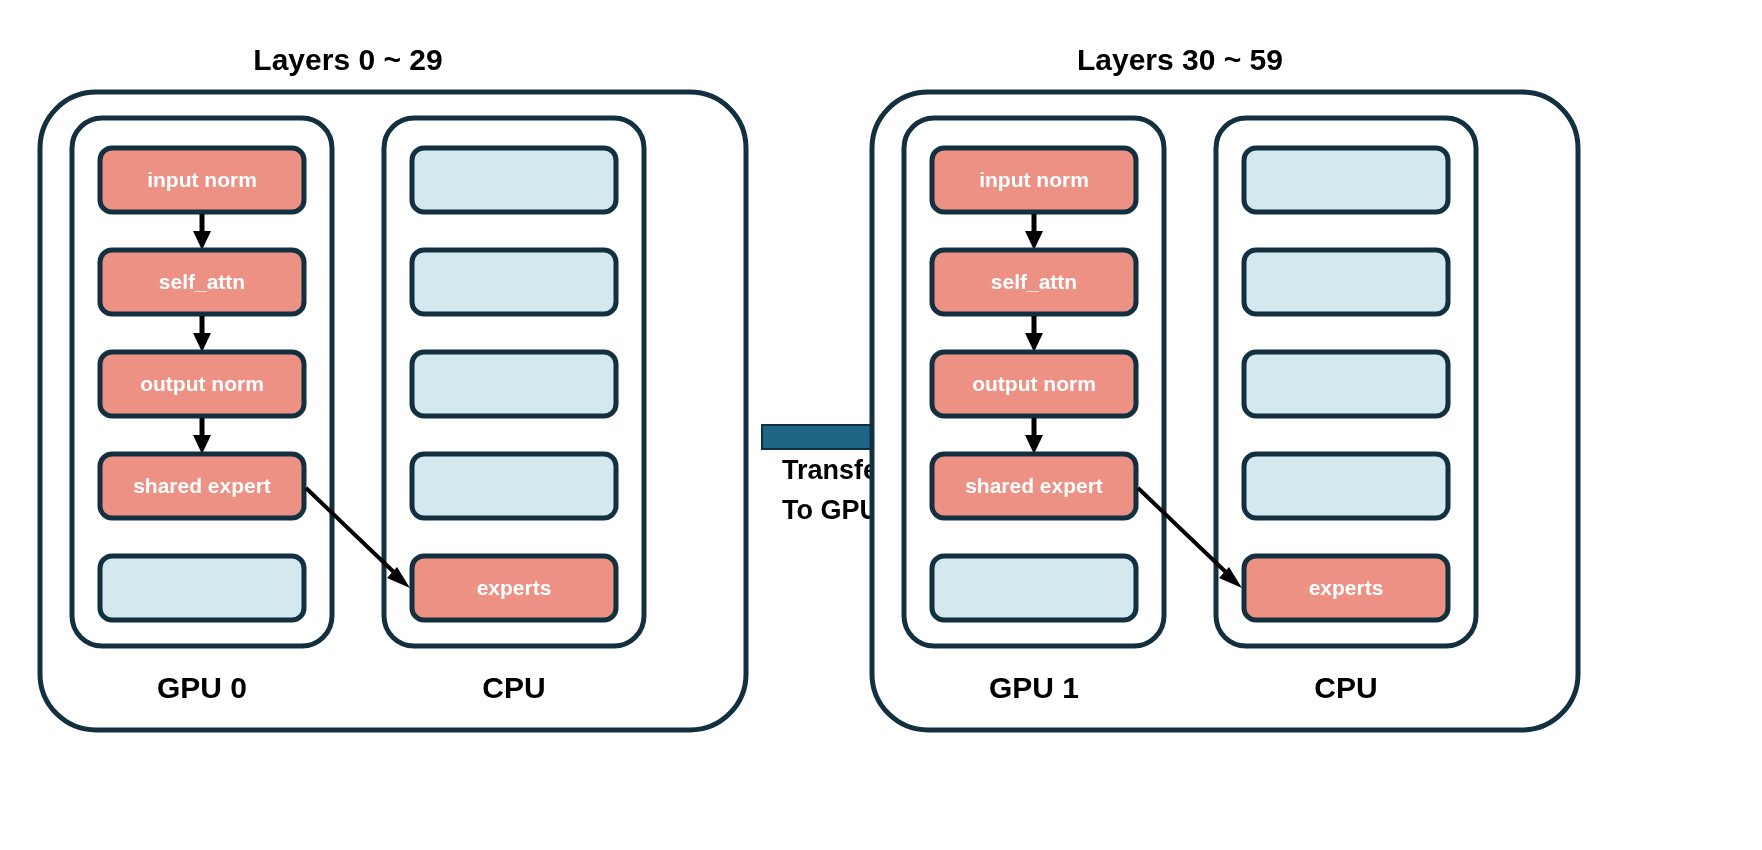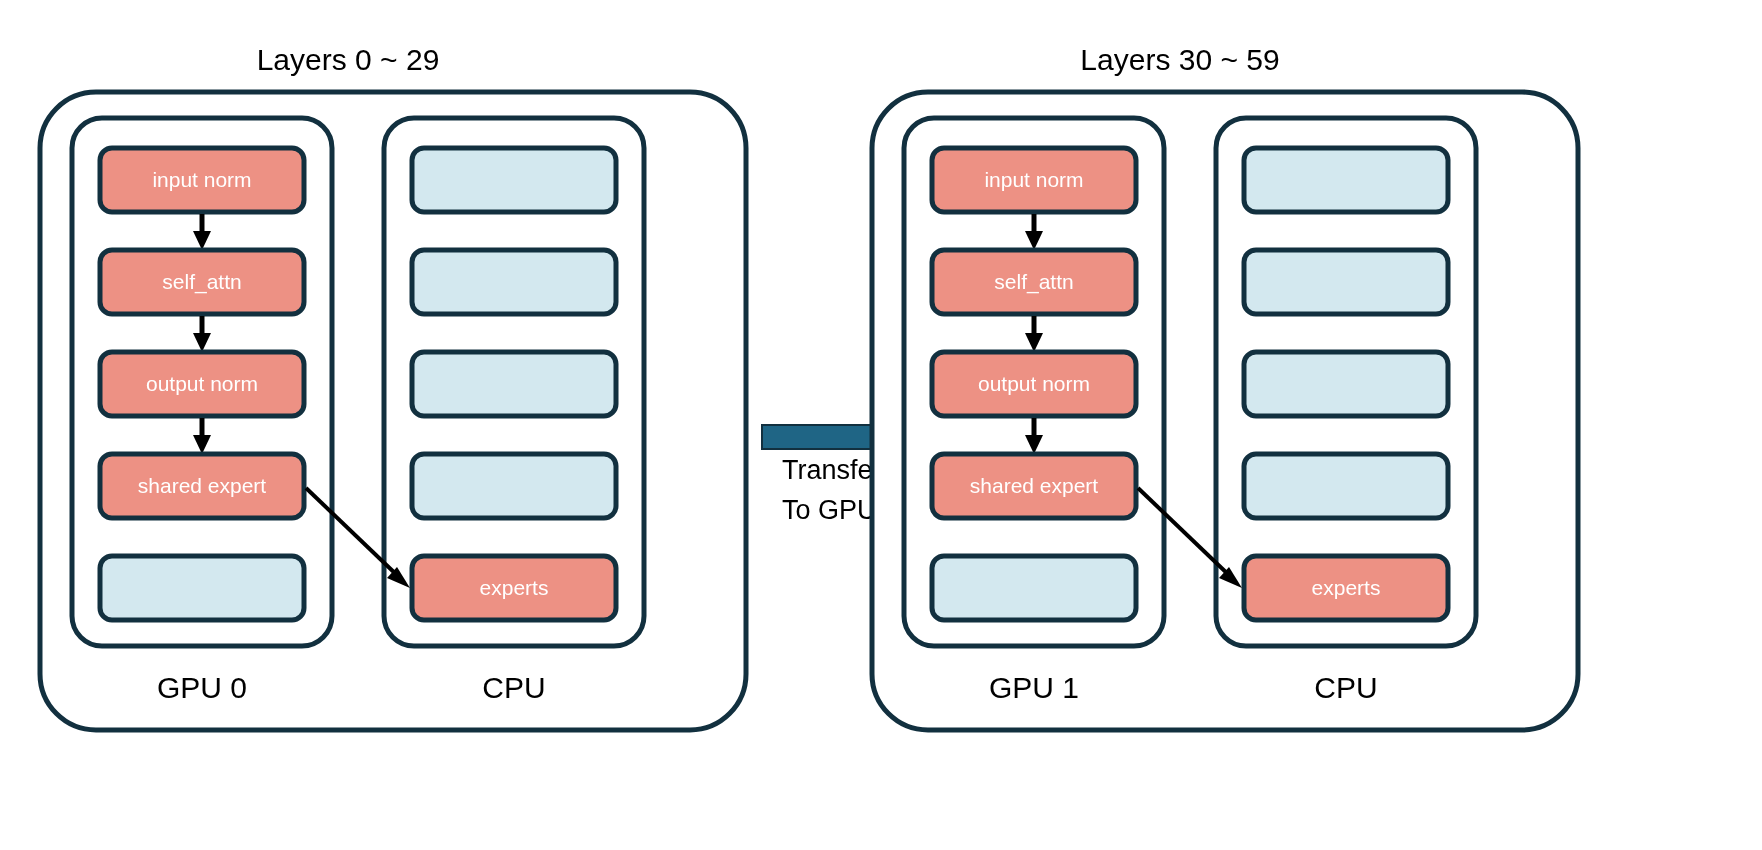--- a/index.html
+++ b/index.html
@@ -11,20 +11,21 @@
     width: 1762px;
     height: 850px;
     overflow: hidden;
     font-family: "Liberation Sans", sans-serif;
   }
   #diagram-root {
     position: relative;
     width: 1762px;
     height: 850px;
     background: #ffffff;
+    font-weight: bold;
   }
   svg#scene {
     display: block;
     width: 1762px;
     height: 850px;
   }
   .panel-title {
     font-family: "Liberation Sans", sans-serif;
     font-size: 30px;
     fill: #000000;

